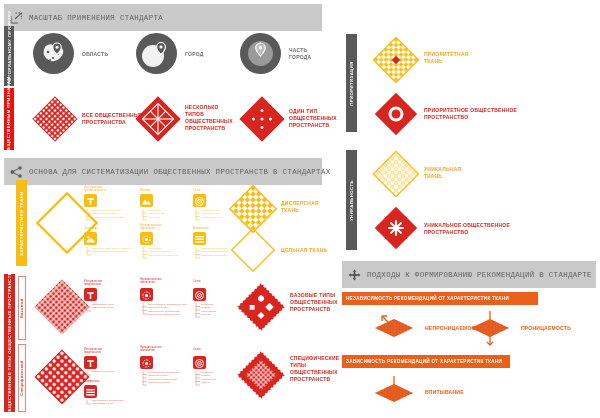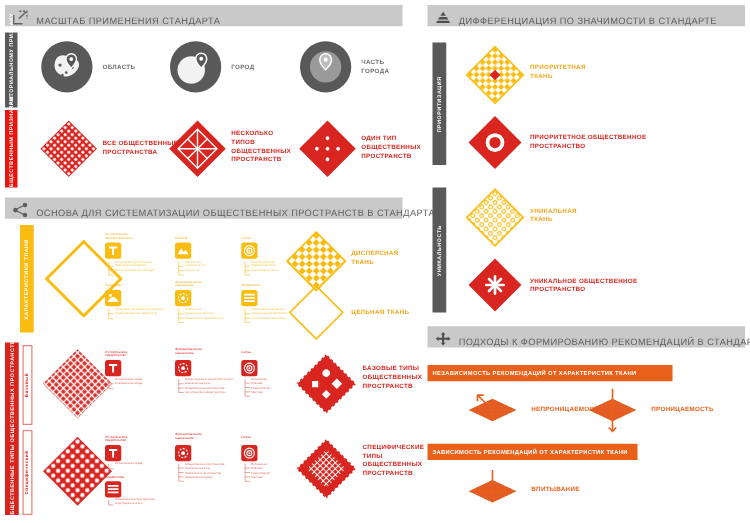--- a/index.html
+++ b/index.html
@@ -7,23 +7,24 @@
   body{
     width:600px;height:418px;overflow:hidden;
     background:#ffffff;
     font-family:"Liberation Sans","DejaVu Sans",sans-serif;
     -webkit-font-smoothing:antialiased;
   }
   .page{position:relative;width:600px;height:418px;}
 
   
   .sec-head{
-    position:absolute;display:flex;align-items:flex-end;
-    background:#c9c9c9;height:17px;box-sizing:border-box;
+    position:absolute;display:flex;align-items:center;
+    background:#c9c9c9;height:27px;box-sizing:border-box;
     padding-left:4px;
+    font-family:Liberation Mono, monospace;
   }
   .sec-head .ic{
     width:16px;height:15px;flex:0 0 16px;display:flex;
     align-items:center;justify-content:center;margin-right:5px;
   }
   .sec-head .tt{
     font-size:7.4px;letter-spacing:.35px;color:#5f5f5f;
     white-space:nowrap;font-weight:400;
   }
 
@@ -520,30 +521,20 @@
         <rect x="6" y="6" width="22" height="22" fill="url(#pnetC)"></rect>
         <rect x="0" y="0" width="34" height="34" fill="none" stroke="#fff" stroke-width="1.6" stroke-dasharray="2 2"></rect>
       </g>
     </svg>
   </div>
   <div class="lbl red" style="left:290px;top:355px;white-space:pre;">СПЕЦИФИЧЕСКИЕ
 ТИПЫ
 ОБЩЕСТВЕННЫХ
 ПРОСТРАНСТВ</div>
 
-  <div class="sec-head" style="left:342px;top:4px;width:254px;">
-    <span class="ic">
-      <svg width="13" height="12" viewBox="0 0 13 12">
-        <path d="M6.5 1.3l2.2 3.2H4.3z" fill="#4d4d4d"></path>
-        <path d="M3.6 5.6h5.8l1.2 1.9H2.4z" fill="#4d4d4d"></path>
-        <path d="M1.9 8.5h9.2l1 1.9H.9z" fill="#4d4d4d"></path>
-      </svg>
-    </span>
-    <span class="tt">ДИФФЕРЕНЦИАЦИЯ ПО ЗНАЧИМОСТИ В СТАНДАРТЕ</span>
-  </div>
 
   <div class="vtab grey" style="left:346px;top:34px;width:11px;height:98px;">
     <span>ПРИОРИТИЗАЦИЯ</span>
   </div>
 
   <div class="dia" style="left:372px;top:36px;">
     <svg width="48" height="48" viewBox="0 0 48 48">
       <defs>
         <pattern id="pchk2" width="7" height="7" patternUnits="userSpaceOnUse">
           <rect width="3.5" height="3.5" fill="#fbbc12"></rect>

